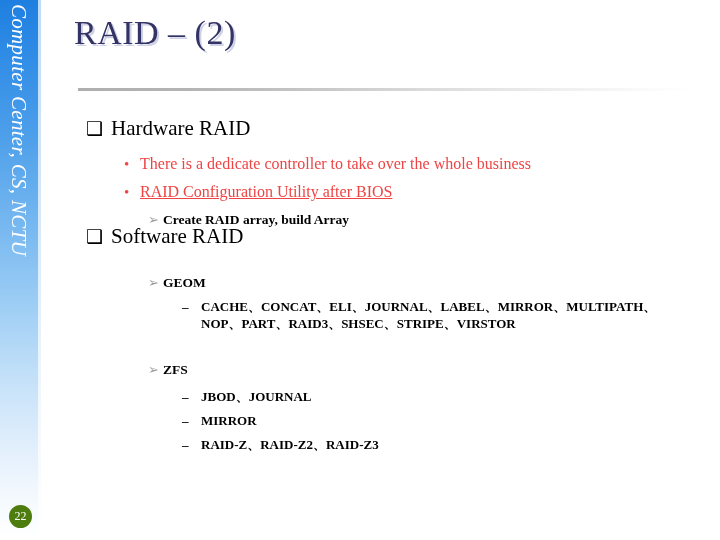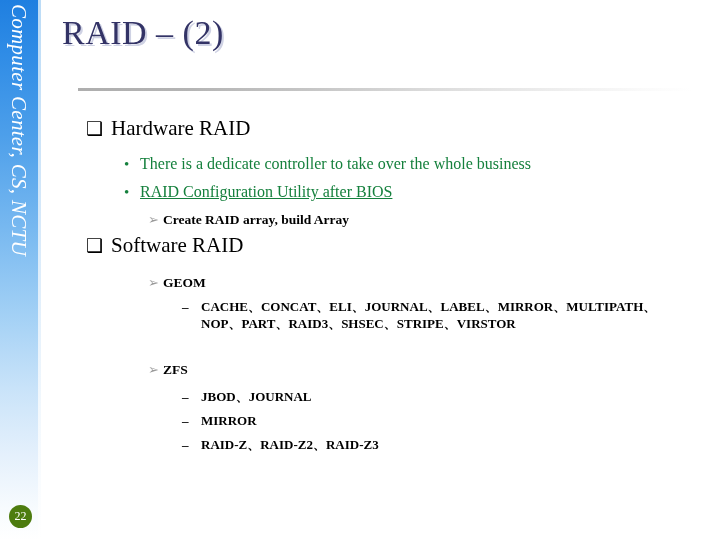--- a/index.html
+++ b/index.html
@@ -81,21 +81,21 @@
     color: #ffffff;
     font-family: "Liberation Serif", "DejaVu Serif", serif;
     font-size: 12px;
     line-height: 23px;
     text-align: center;
   }
 
   
   .title {
     position: absolute;
-    left: 62px;
+    left: 74px;
     top: 14px;
     font-size: 34px;
     color: #333366;
     letter-spacing: 0.5px;
     text-shadow: 2px 2px 0 #cfd2e4;
     white-space: nowrap;
   }
   .title-rule {
     position: absolute;
     left: 78px;
@@ -130,21 +130,21 @@
   .lvl1 .sq {
     display: inline-block;
     font-size: 19px;
     margin-right: 8px;
     vertical-align: baseline;
   }
 
   .lvl2 {
     position: absolute;
     font-size: 16px;
-    color: #15803d;
+    color: #ef4444;
     white-space: nowrap;
   }
   .lvl2 .dot {
     display: inline-block;
     width: 16px;
     font-size: 15px;
     vertical-align: baseline;
   }
 
   .lvl3 {
@@ -206,21 +206,21 @@
     </div>
 
     <div class="lvl2" style="left:124px; top:183px;text-decoration:underline;">
       <span class="dot">•</span><span>RAID Configuration Utility after BIOS</span>
     </div>
 
     <div class="lvl3" style="left:148px; top:212px;">
       <span class="arw">➢</span><span>Create RAID array, build Array</span>
     </div>
 
-    <div class="lvl1" style="left:86px; top:233px;">
+    <div class="lvl1" style="left:86px; top:224px;">
       <span class="sq">❑</span><span>Software RAID</span>
     </div>
 
     <div class="lvl3" style="left:148px; top:275px;">
       <span class="arw">➢</span><span>GEOM</span>
     </div>
 
     <div class="lvl4" style="left:182px; top:298px; width:478px;">
       <span class="dash">–</span>
       <span class="l4txt">CACHE、CONCAT、ELI、JOURNAL、LABEL、MIRROR、MULTIPATH、NOP、PART、RAID3、SHSEC、STRIPE、VIRSTOR</span>

